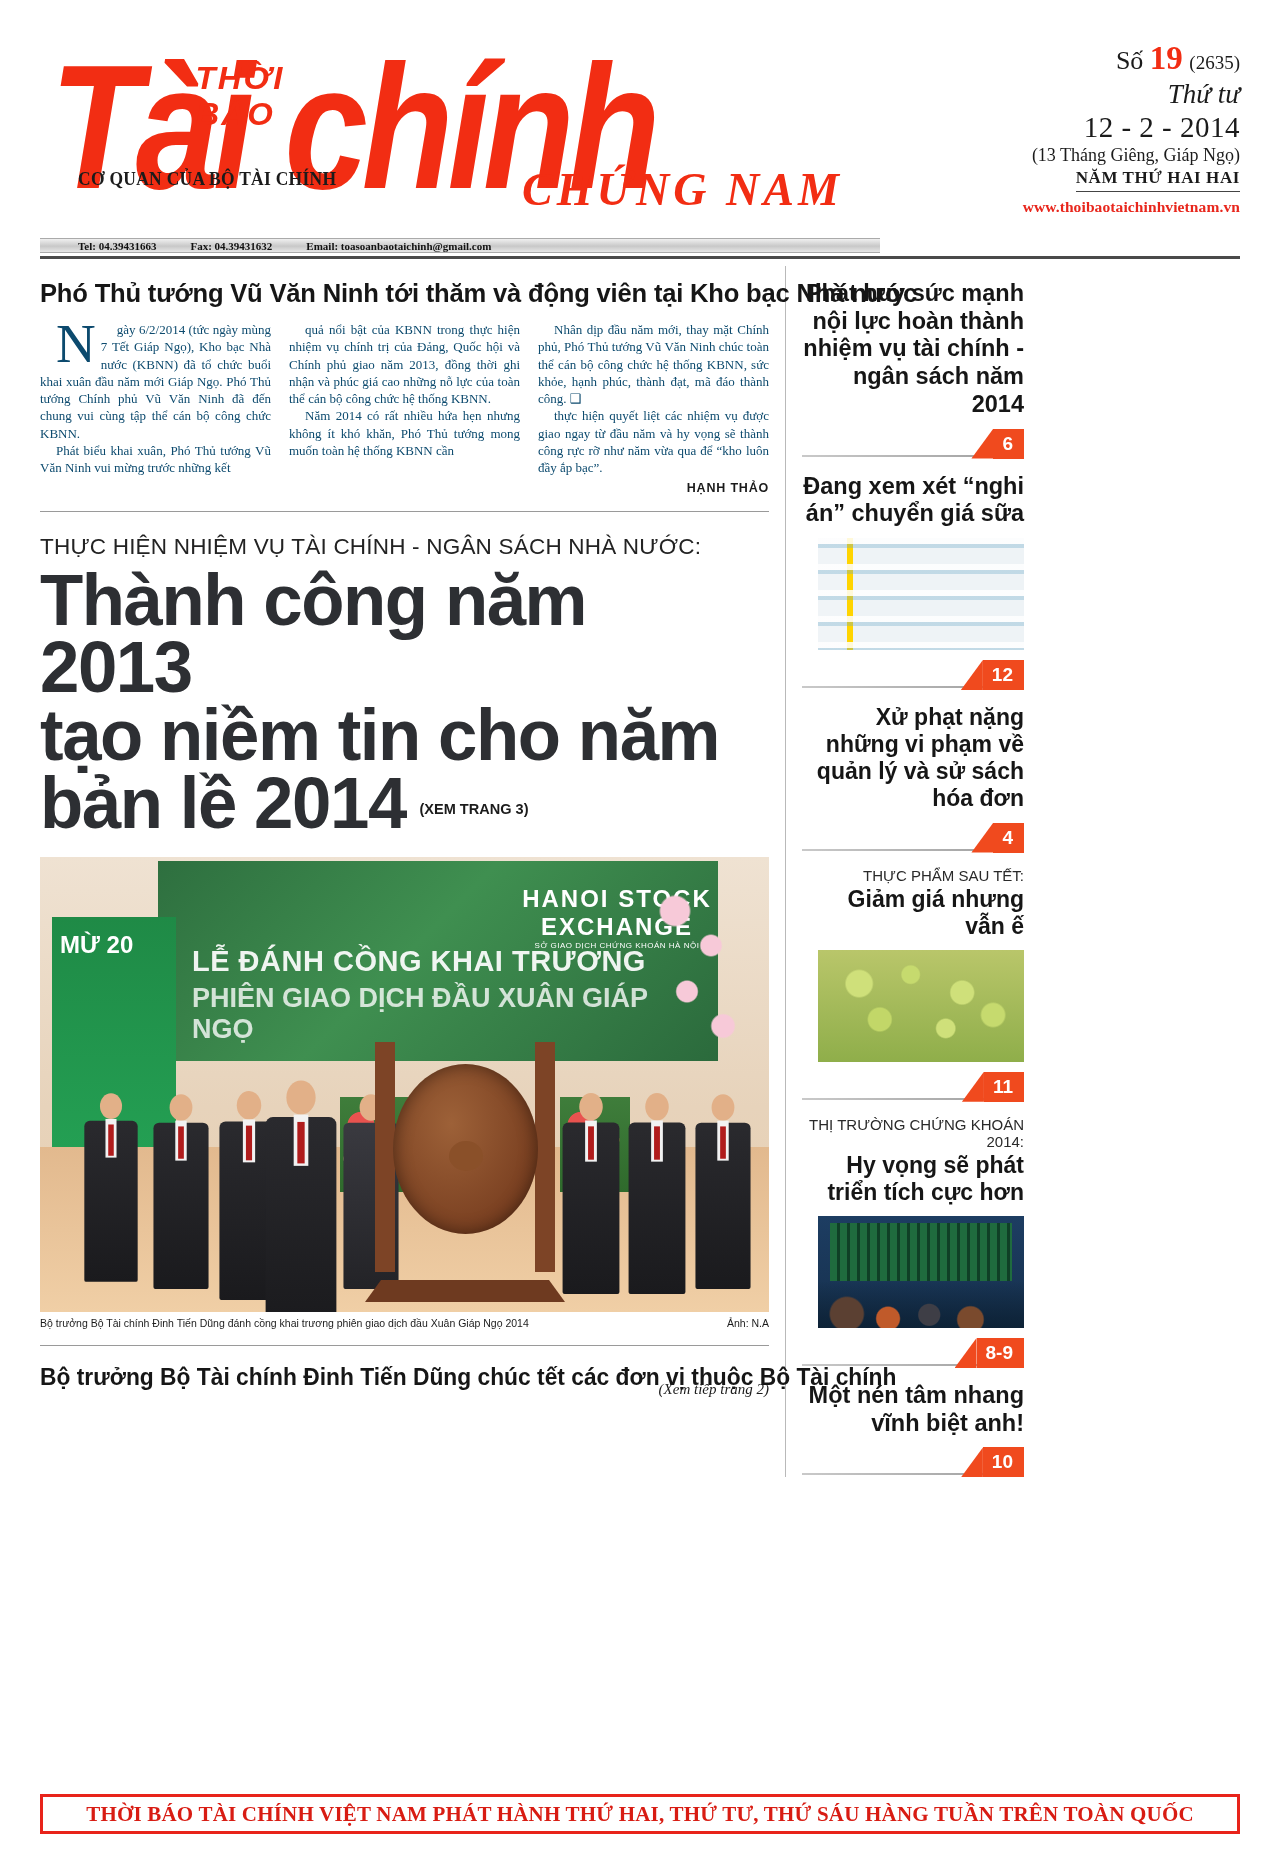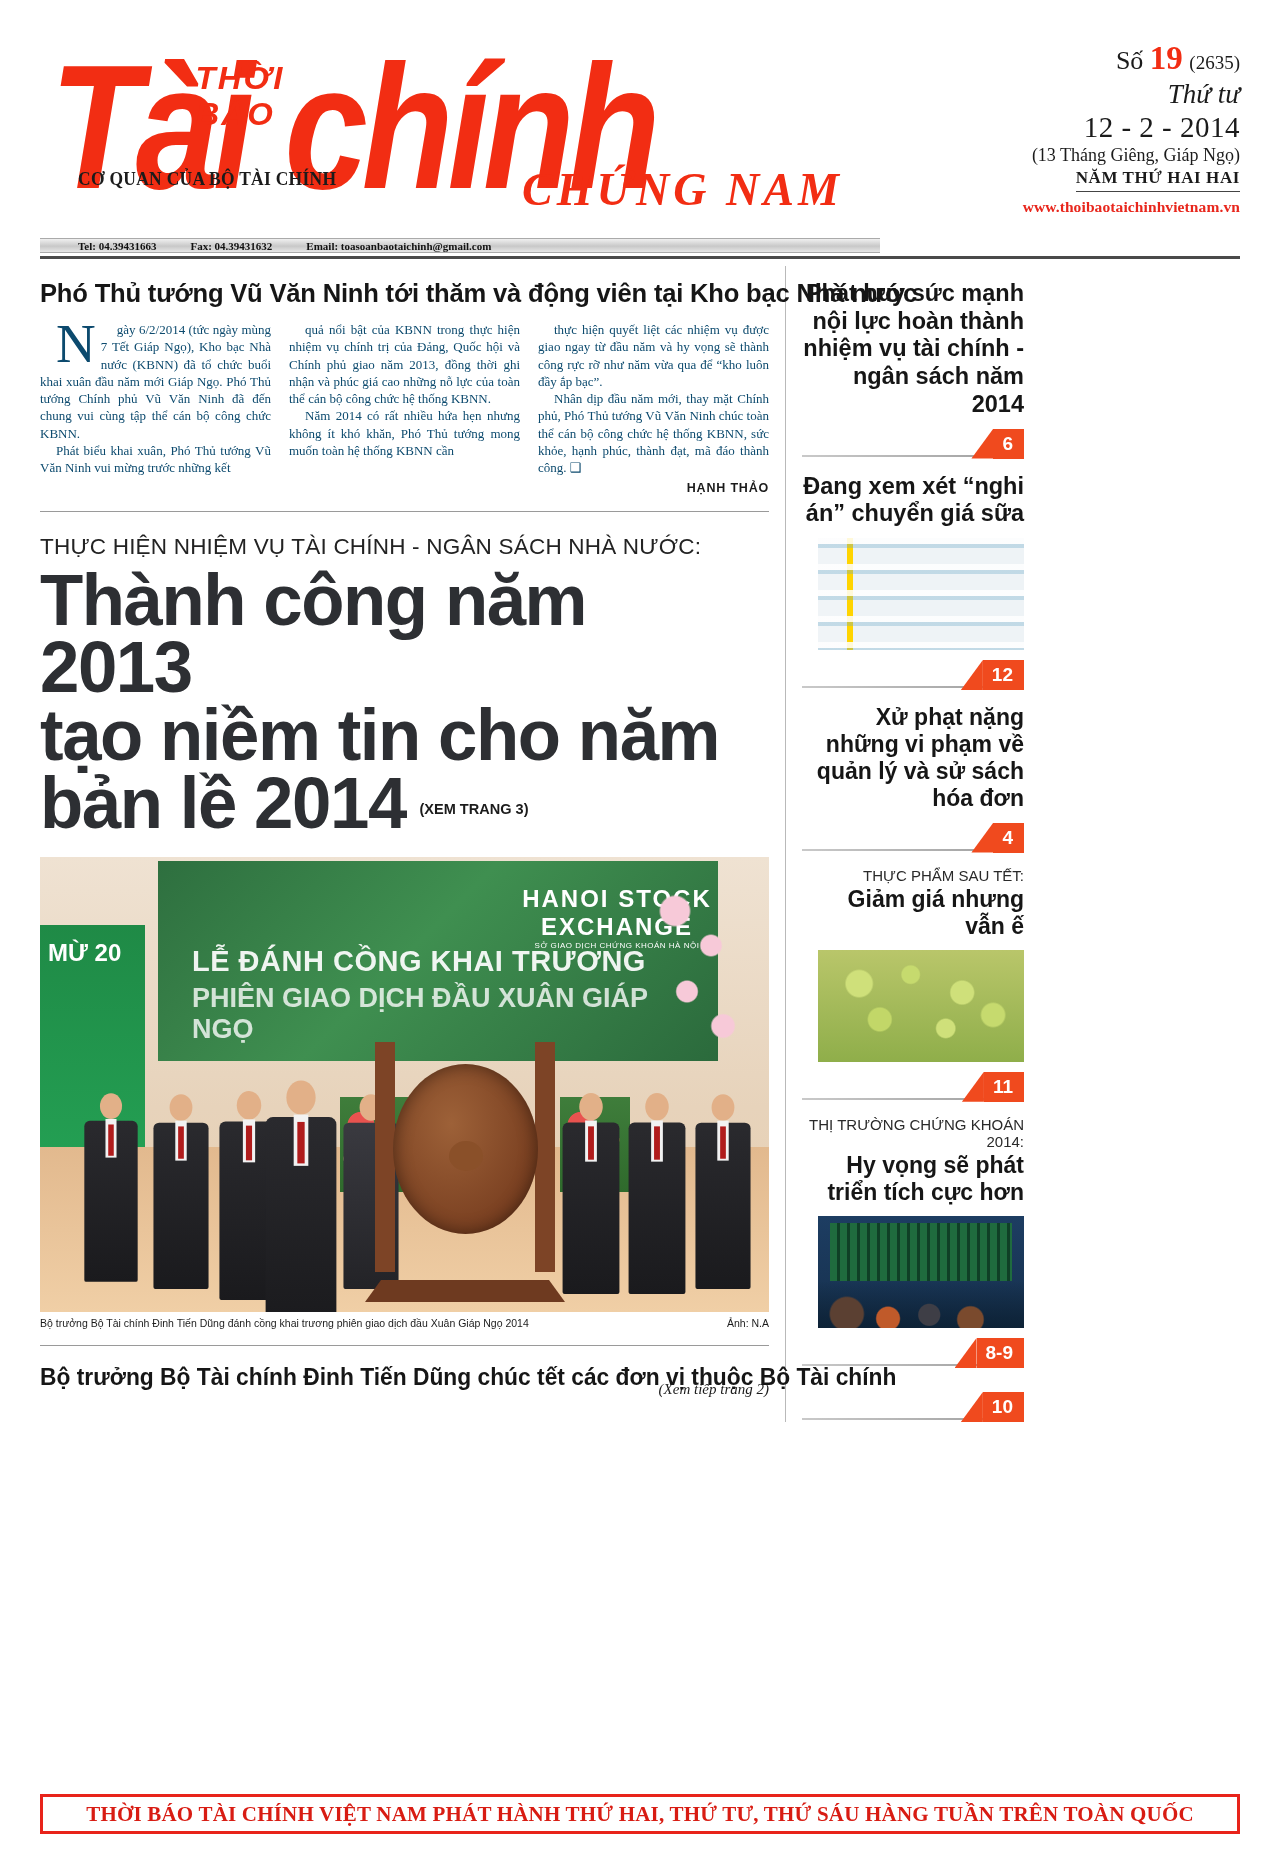--- a/index.html
+++ b/index.html
@@ -222,22 +222,22 @@
      background:linear-gradient(135deg,#2e6f3f,#3f8f50 45%,#2b6a3c); }
   .screen-txt { position:absolute; left:152px; top:88px; width:520px; color:#fff;
      font-family:"Liberation Sans",sans-serif; font-weight:bold; font-size:29px;
      letter-spacing:.5px; opacity:.92; }
   .screen-txt2 { position:absolute; left:152px; top:126px; width:520px; color:#fff;
      font-family:"Liberation Sans",sans-serif; font-weight:bold; font-size:27px; opacity:.78;}
   .hsx { position:absolute; left:425px; top:28px; color:#fff; text-align:center;
      font-family:"Liberation Sans",sans-serif; }
   .hsx .m { font-size:24px; font-weight:bold; letter-spacing:2px; }
   .hsx .s { font-size:8px; letter-spacing:.5px; }
-  .banner-left { position:absolute; left:0; top:60px; width:105px; height:250px;
-     background:linear-gradient(#1f8a46,#24a154);margin-top:8px; }
+  .banner-left { position:absolute; left:12px; top:60px; width:124px; height:250px;
+     background:linear-gradient(#1f8a46,#24a154); }
   .banner-left .t { color:#fff; font-family:"Liberation Sans",sans-serif;
      font-weight:bold; font-size:24px; padding:14px 8px; }
   .floor { position:absolute; left:0; right:0; bottom:0; height:165px;
      background:linear-gradient(#e2b98e,#f0cfa6); }
   .gong-stand { position:absolute; left:325px; bottom:10px; width:200px; height:260px; }
   .gong-post { position:absolute; width:20px; height:230px; background:#7d4426; }
   .gong-post.l { left:10px; } .gong-post.r { right:10px; }
   .gong-base { position:absolute; bottom:0; left:0; width:200px; height:22px;
       background:#6e3a20; clip-path: polygon(8% 0,92% 0,100% 100%,0 100%); }
   .gong-disc { position:absolute; left:28px; top:22px; width:145px; height:170px;
@@ -348,22 +348,22 @@
             </div>
           </div>
           <div class="c">
             <div class="body-text">
               <p>quả nổi bật của KBNN trong thực hiện nhiệm vụ chính trị của Đảng, Quốc hội và Chính phủ giao năm 2013, đồng thời ghi nhận và phúc giá cao những nỗ lực của toàn thể cán bộ công chức hệ thống KBNN.</p>
               <p>Năm 2014 có rất nhiều hứa hẹn nhưng không ít khó khăn, Phó Thủ tướng mong muốn toàn hệ thống KBNN cần</p>
             </div>
           </div>
           <div class="c">
             <div class="body-text">
+              <p>Nhân dịp đầu năm mới, thay mặt Chính phủ, Phó Thủ tướng Vũ Văn Ninh chúc toàn thể cán bộ công chức hệ thống KBNN, sức khỏe, hạnh phúc, thành đạt, mã đáo thành công. ❑</p>
               <p>thực hiện quyết liệt các nhiệm vụ được giao ngay từ đầu năm và hy vọng sẽ thành công rực rỡ như năm vừa qua để “kho luôn đầy ắp bạc”.</p>
-              <p>Nhân dịp đầu năm mới, thay mặt Chính phủ, Phó Thủ tướng Vũ Văn Ninh chúc toàn thể cán bộ công chức hệ thống KBNN, sức khỏe, hạnh phúc, thành đạt, mã đáo thành công. ❑</p>
             </div>
             <div class="byline">HẠNH THẢO</div>
           </div>
         </div>
 
         <div class="rule-sep"></div>
 
         <div class="kicker">THỰC HIỆN NHIỆM VỤ TÀI CHÍNH - NGÂN SÁCH NHÀ NƯỚC:</div>
         <div class="mega-head">
           <div>Thành công năm 2013</div>
@@ -508,20 +508,21 @@
           <div class="side-photo">
               <div class="trading"></div>
             </div>
           <div class="badge-row">
             <div class="badge-rule"></div>
             <div class="badge">8-9</div>
           </div>
         </div>
 
         <div class="side-block">
+          <div class="side-head big">Một nén tâm nhang vĩnh biệt anh!</div>
           <div class="badge-row">
             <div class="badge-rule"></div>
             <div class="badge">10</div>
           </div>
         </div>
 
       </div>
     </div>
   </div>
 

